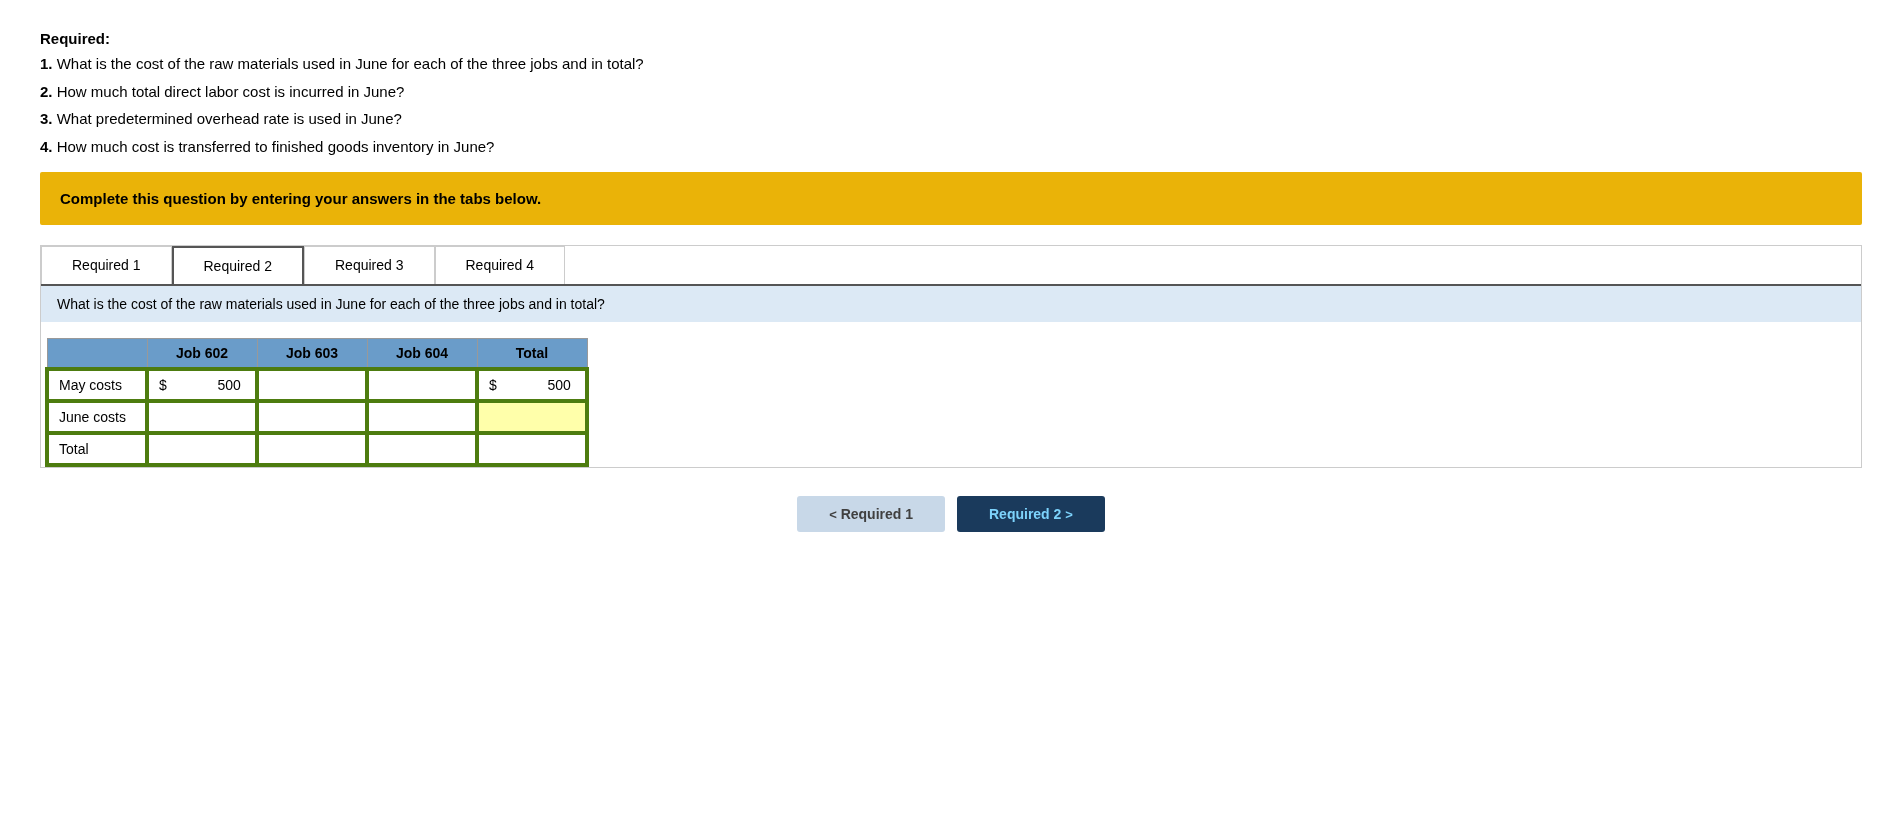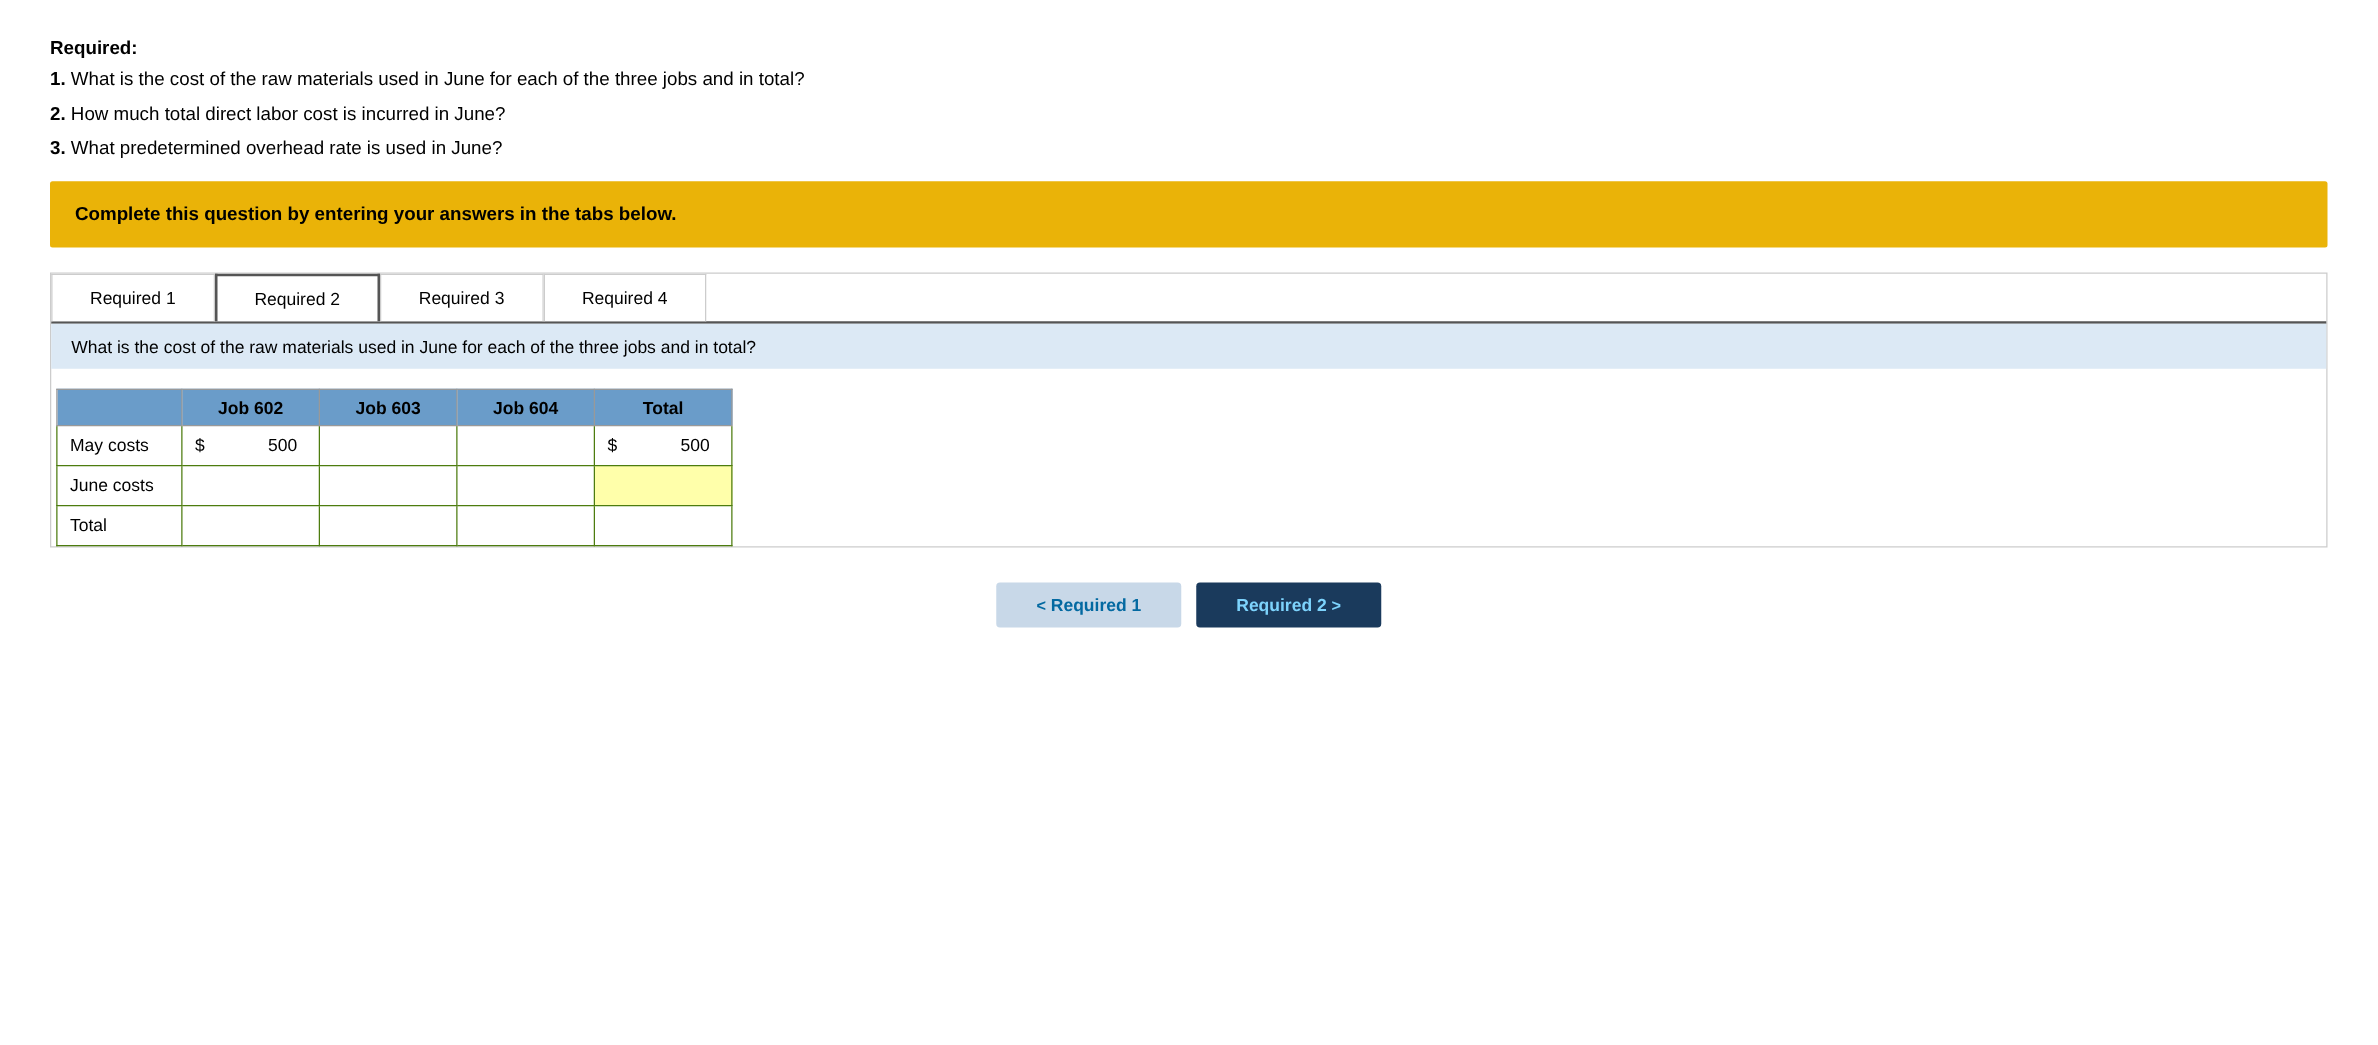--- a/index.html
+++ b/index.html
@@ -84,21 +84,21 @@
       text-align: center;
       padding: 6px 12px;
       border: 1px solid #999;
       font-size: 14px;
     }
     table.data-table th:first-child {
       background: #6a9cc9;
       min-width: 100px;
     }
     table.data-table td {
-      border: 1px solid #4d7c0f;
+      border: 4px solid #4d7c0f;
       padding: 5px 10px;
       font-size: 14px;
       min-width: 110px;
       height: 32px;
     }
     table.data-table td.row-label {
       background: #fff;
       font-weight: normal;
       min-width: 100px;
     }
@@ -130,21 +130,21 @@
     .nav-btn {
       padding: 10px 32px;
       font-size: 14px;
       cursor: pointer;
       border-radius: 3px;
       border: none;
       font-weight: bold;
     }
     .nav-btn-prev {
       background: #c8d8e8;
-      color: #0369a1;
+      color: #404040;
       padding-left: 32px;
     }
     .nav-btn-next {
       background: #1a3a5c;
       color: #7dd3fc;
     }
     .nav-btn .arrow {
       font-size: 13px;
     }
   </style>
@@ -158,20 +158,24 @@
       <b>1.</b>
       <span>What is the cost of the raw materials used in June for each of the three jobs and in total?</span>
     </div>
     <div class="item">
       <b>2.</b>
       <span>How much total direct labor cost is incurred in June?</span>
     </div>
     <div class="item">
       <b>3.</b>
       <span>What predetermined overhead rate is used in June?</span>
+    </div>
+    <div class="item">
+      <b>4.</b>
+      <span>How much cost is transferred to finished goods inventory in June?</span>
     </div>
   </div>
 </div>
 
 <div class="instruction-box">
   <span class="instruction-text">Complete this question by entering your answers in the tabs below.</span>
 </div>
 
 <div class="tabs-container">
   <div class="tabs-row">

